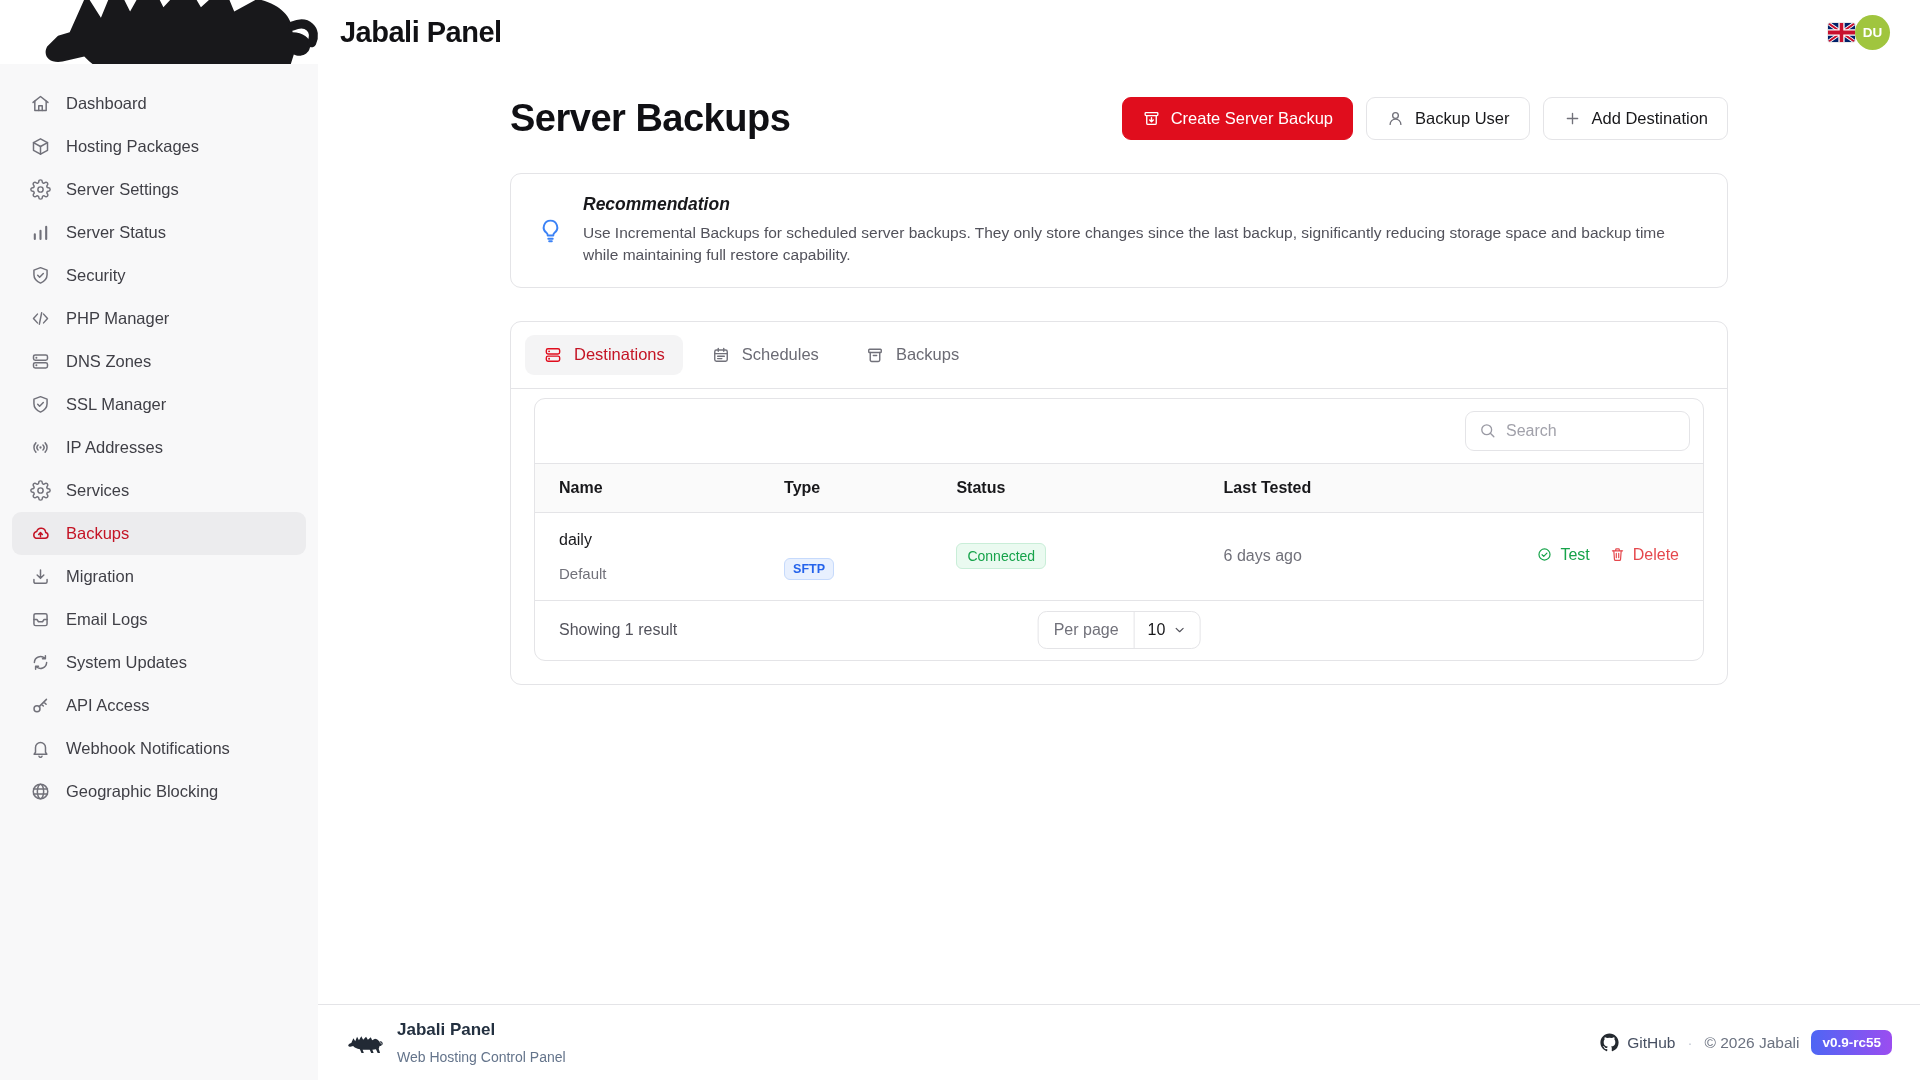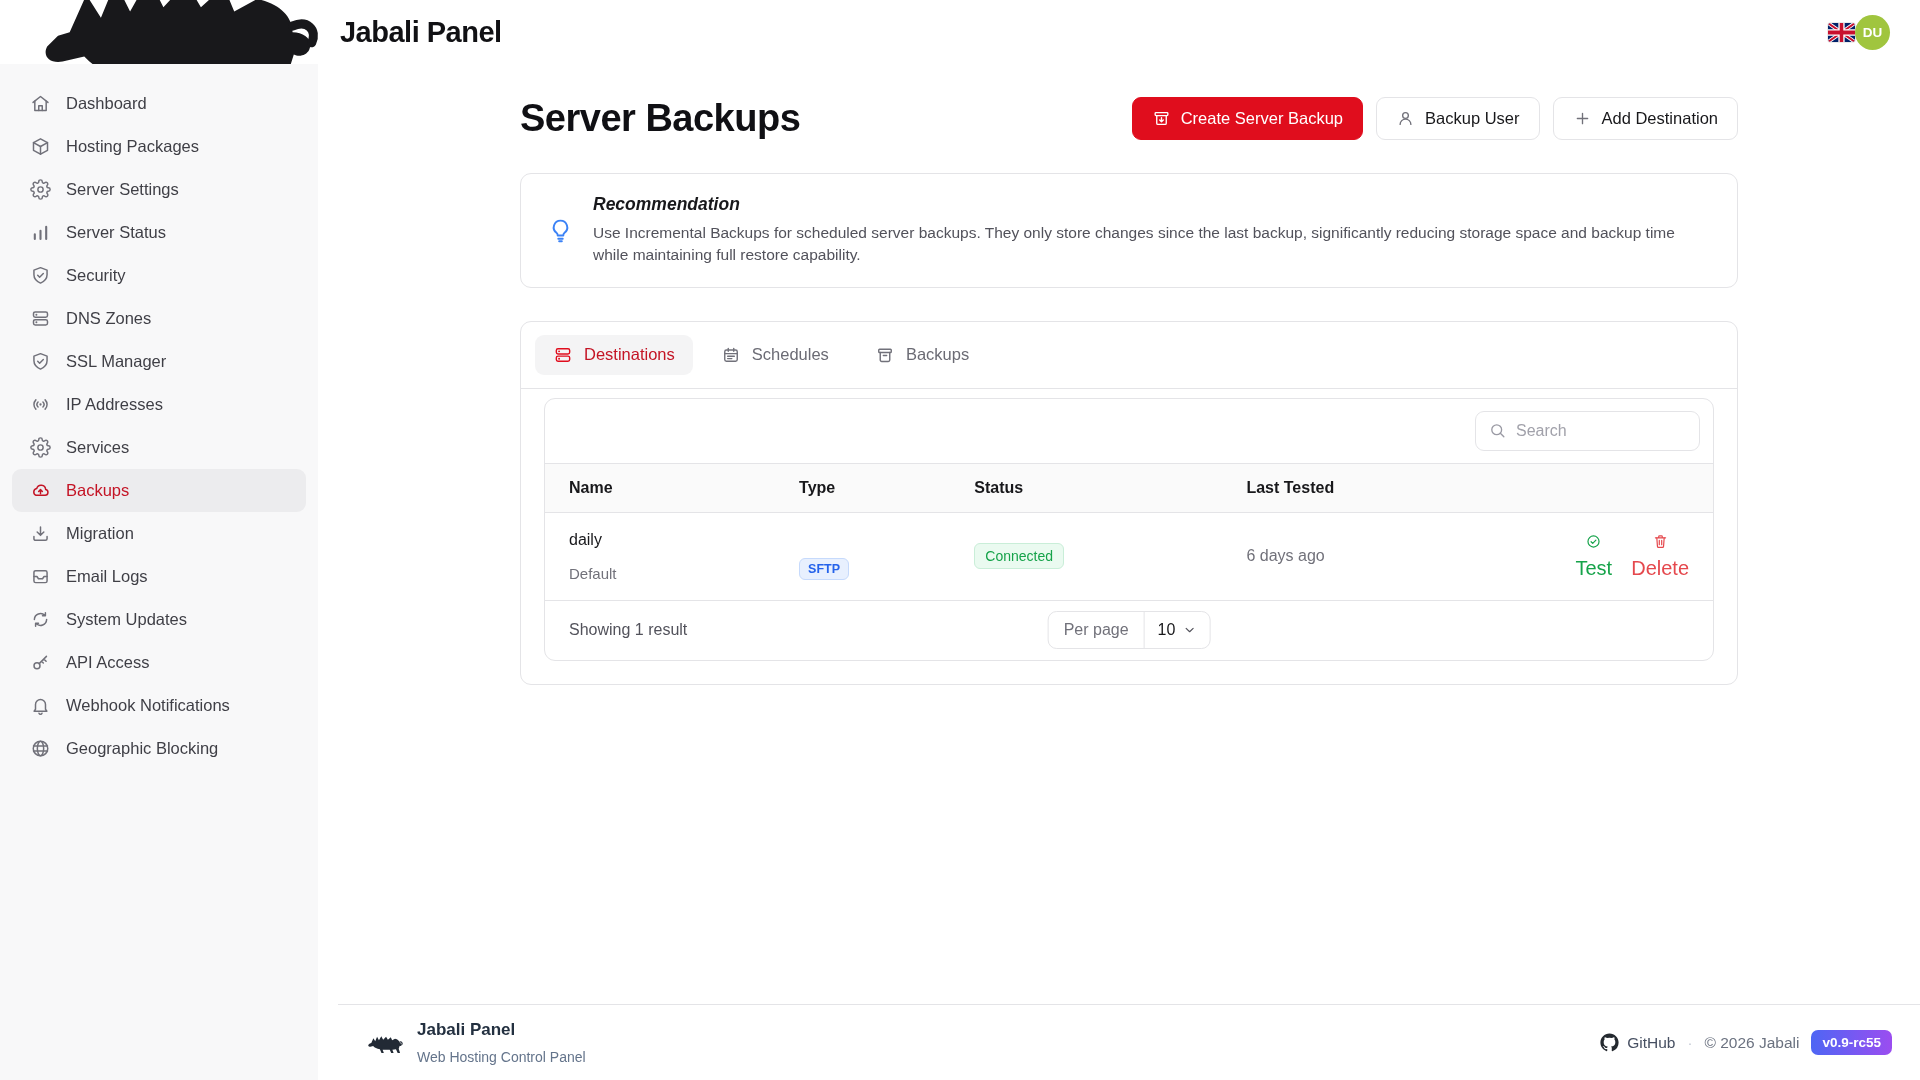--- a/index.html
+++ b/index.html
@@ -13,21 +13,21 @@
 
   
   .topbar { height:64px; flex:0 0 64px; display:flex; align-items:center; justify-content:space-between; padding:0 30px 0 28px; background:#fff; }
   .brand { display:flex; align-items:center; gap:12px; }
   .brand-title { font-size:29px; font-weight:800; letter-spacing:-0.5px; color:#111114; }
   .topbar-right { display:flex; align-items:center; }
   .flag-wrap { width:27px; height:19px; border-radius:3px; overflow:hidden; box-shadow:0 0 0 1px rgba(0,0,0,.08); }
   .avatar { width:35px; height:35px; border-radius:50%; background:var(--avatar-bg); color:#fff; font-size:13.5px; font-weight:700; display:flex; align-items:center; justify-content:center; }
 
   
-  .app-body { flex:1; display:flex; min-height:0;gap:20px; }
+  .app-body { flex:1; display:flex; min-height:0; }
   .sidebar { width:318px; flex:0 0 318px; background:var(--sidebar-bg); padding:18px 12px; }
   .side-item { display:flex; align-items:center; gap:15px; padding:11px 18px; border-radius:9px; font-size:16.5px; color:#3f3f46; cursor:pointer; }
   .side-item .ic { width:21px; height:21px; color:#71717a; flex:0 0 21px; }
   .side-item.active { background:var(--active-pill); color:var(--red-dark); font-weight:500; }
   .side-item.active .ic { color:var(--red-dark); }
 
   .main-col { flex:1; display:flex; flex-direction:column; min-width:0; }
   .content { width:1218px; margin:0 auto; padding-top:33px; flex:1; }
 
   
@@ -64,21 +64,21 @@
 
   table.data { width:100%; border-collapse:collapse; }
   table.data th { background:var(--thead-bg); border-top:1px solid var(--border); border-bottom:1px solid var(--border); text-align:left; font-size:16px; font-weight:700; color:#18181b; padding:15px 24px; }
   table.data td { padding:18px 24px; vertical-align:middle; font-size:16px; }
   .cell-name { color:#18181b; }
   .cell-sub { color:#71717a; font-size:15px; margin-top:16px; }
   .badge-type { display:inline-block; font-size:12.5px; font-weight:600; color:var(--type-blue); background:var(--type-blue-bg); border:1px solid var(--type-blue-border); border-radius:6px; padding:3px 8px;margin-top:25px; }
   .badge-status { display:inline-block; font-size:14px; color:var(--green); background:var(--green-bg); border:1px solid var(--green-border); border-radius:6px; padding:4px 10px; }
   .cell-muted { color:#71717a; }
   .cell-actions { text-align:right; white-space:nowrap; }
-  .row-action { display:inline-flex; align-items:center; gap:7px; font-size:20px; cursor:pointer; margin-left:19px;flex-direction:column; }
+  .row-action { display:inline-flex; align-items:center; gap:7px; font-size:16px; cursor:pointer; margin-left:19px; }
   .row-action .ic { width:17px; height:17px; }
   .row-action.green { color:var(--green); }
   .row-action.red { color:var(--delete-red); }
 
   .table-foot { position:relative; border-top:1px solid var(--border); padding:19px 24px; display:flex; align-items:center; min-height:60px; }
   .foot-summary { font-size:16px; color:#52525b; }
   .per-page { position:absolute; left:50%; top:50%; transform:translate(-50%,-50%); display:flex; align-items:stretch; border:1px solid var(--border); border-radius:9px; overflow:hidden; background:#fff; }
   .per-page-label { padding:9px 15px; font-size:16px; color:#71717a; border-right:1px solid var(--border); display:flex; align-items:center; }
   .per-page-value { padding:9px 13px; display:flex; align-items:center; gap:7px; font-size:16px; color:#18181b; cursor:pointer; }
   .per-page-value .ic { width:14px; height:14px; color:#52525b; }
@@ -165,20 +165,30 @@
           <span>Server Status</span>
         </div>
         <div class="side-item">
           <span class="ic">
             <svg viewBox="0 0 24 24" width="100%" height="100%" fill="none" stroke="currentColor" stroke-width="1.7" stroke-linecap="round" stroke-linejoin="round">
               <path d="M12 3l7.5 2.8v5.4c0 4.8-3.2 7.6-7.5 9.5-4.3-1.9-7.5-4.7-7.5-9.5V5.8Z"></path>
               <path d="M8.8 11.8l2.2 2.2 4.2-4.2"></path>
             </svg>
           </span>
           <span>Security</span>
+        </div>
+        <div class="side-item">
+          <span class="ic">
+            <svg viewBox="0 0 24 24" width="100%" height="100%" fill="none" stroke="currentColor" stroke-width="1.7" stroke-linecap="round" stroke-linejoin="round">
+              <path d="M8.5 7 4 12l4.5 5"></path>
+              <path d="M15.5 7 20 12l-4.5 5"></path>
+              <path d="M13.3 5.5l-2.6 13"></path>
+            </svg>
+          </span>
+          <span>PHP Manager</span>
         </div>
         <div class="side-item">
           <span class="ic">
             <svg viewBox="0 0 24 24" width="100%" height="100%" fill="none" stroke="currentColor" stroke-width="1.7" stroke-linecap="round" stroke-linejoin="round">
               <rect x="4" y="4.5" width="16" height="6.2" rx="2"></rect>
               <rect x="4" y="13.3" width="16" height="6.2" rx="2"></rect>
               <path d="M7.3 7.6h.01M7.3 16.4h.01" stroke-width="2.3"></path>
             </svg>
           </span>
           <span>DNS Zones</span>

